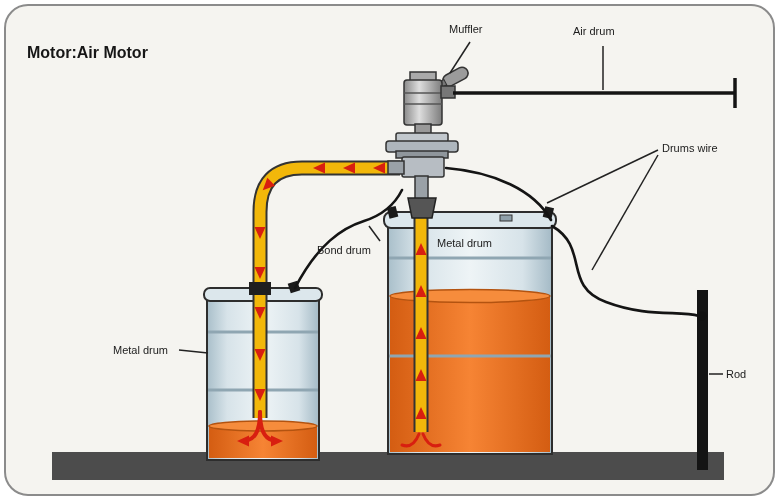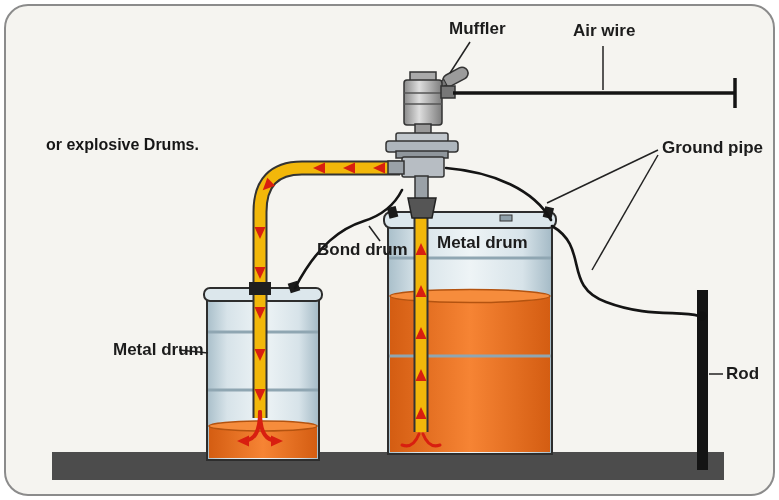--- a/index.html
+++ b/index.html
@@ -1,20 +1,20 @@
 <!DOCTYPE html>
 <html><head>
 <meta charset="utf-8">
 <style>
   html,body{margin:0;padding:0;background:#fff;}
   .stage{position:relative;width:779px;height:500px;background:#fff;overflow:hidden;
          font-family:"Liberation Sans",sans-serif;}
   .panel{position:absolute;inset:4px;border:2px solid #8b8b8b;border-radius:24px;background:#f5f4f0;}
   svg.art{position:absolute;left:0;top:0;}
-  .lbl{position:absolute;font-size:17px;font-weight:700;color:#1c1c1c;white-space:nowrap;line-height:18px;}
+  .lbl{position:absolute;font-size:11px;font-weight:400;color:#1c1c1c;white-space:nowrap;line-height:18px;}
   .lbl.heading{font-size:16px;font-weight:700;color:#161616;}
 </style>
 </head>
 <body>
 
 <div class="stage">
   <div class="panel"></div>
 
   <svg class="art" width="779" height="500" viewBox="0 0 779 500">
     <defs>
@@ -147,21 +147,21 @@
       <line x1="470" y1="42" x2="450" y2="73"></line>
       <line x1="603" y1="46" x2="603" y2="90"></line>
       <line x1="658" y1="150" x2="547" y2="203"></line>
       <line x1="658" y1="155" x2="592" y2="270"></line>
       <line x1="723" y1="374" x2="709" y2="374"></line>
       <line x1="179" y1="350" x2="208" y2="353"></line>
       <line x1="380" y1="241" x2="369" y2="226"></line>
     </g>
   </svg>
 
-  <div class="lbl heading" style="left:46px;top:136px">or explosive Drums.</div>
+  <div class="lbl heading" style="left:27px;top:44px">Motor:Air Motor</div>
   <div class="lbl" style="left:449px;top:20px">Muffler</div>
-  <div class="lbl" style="left:573px;top:22px">Air wire</div>
-  <div class="lbl" style="left:662px;top:139px">Ground pipe</div>
+  <div class="lbl" style="left:573px;top:22px">Air drum</div>
+  <div class="lbl" style="left:662px;top:139px">Drums wire</div>
   <div class="lbl" style="left:317px;top:241px">Bond drum</div>
   <div class="lbl" style="left:437px;top:234px">Metal drum</div>
   <div class="lbl" style="left:113px;top:341px">Metal drum</div>
   <div class="lbl" style="left:726px;top:365px">Rod</div>
 </div>
 
 </body></html>

